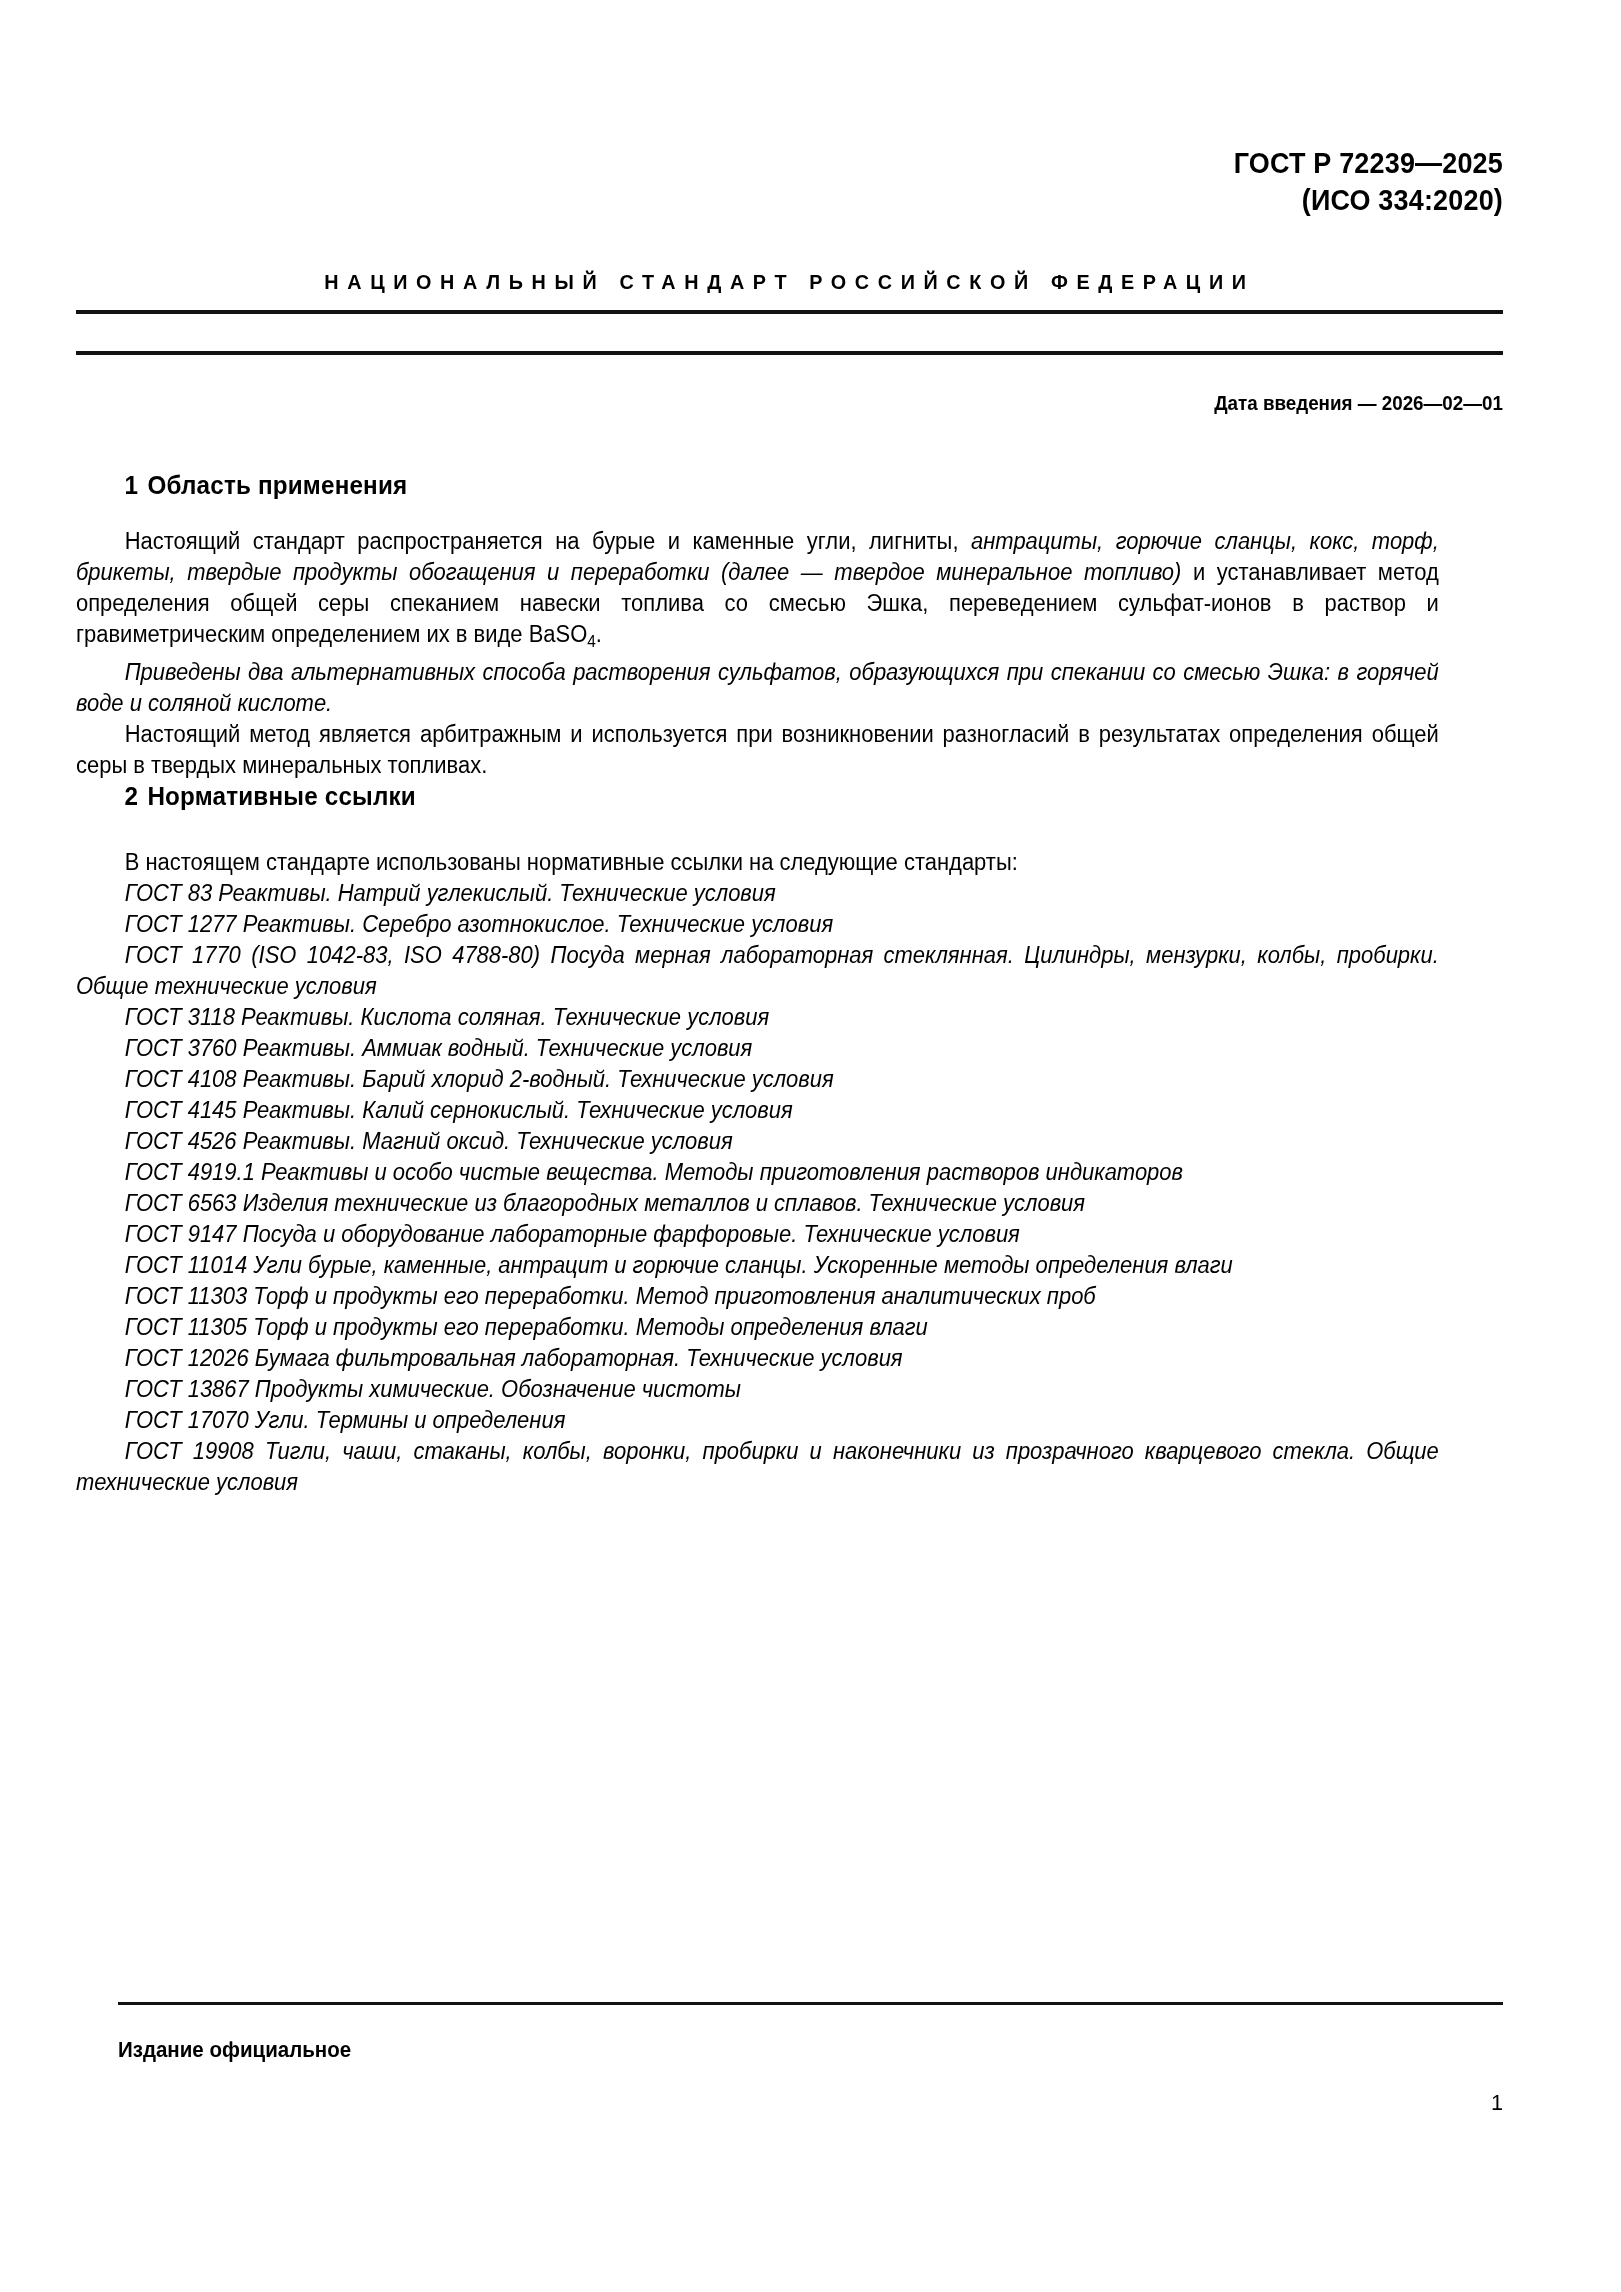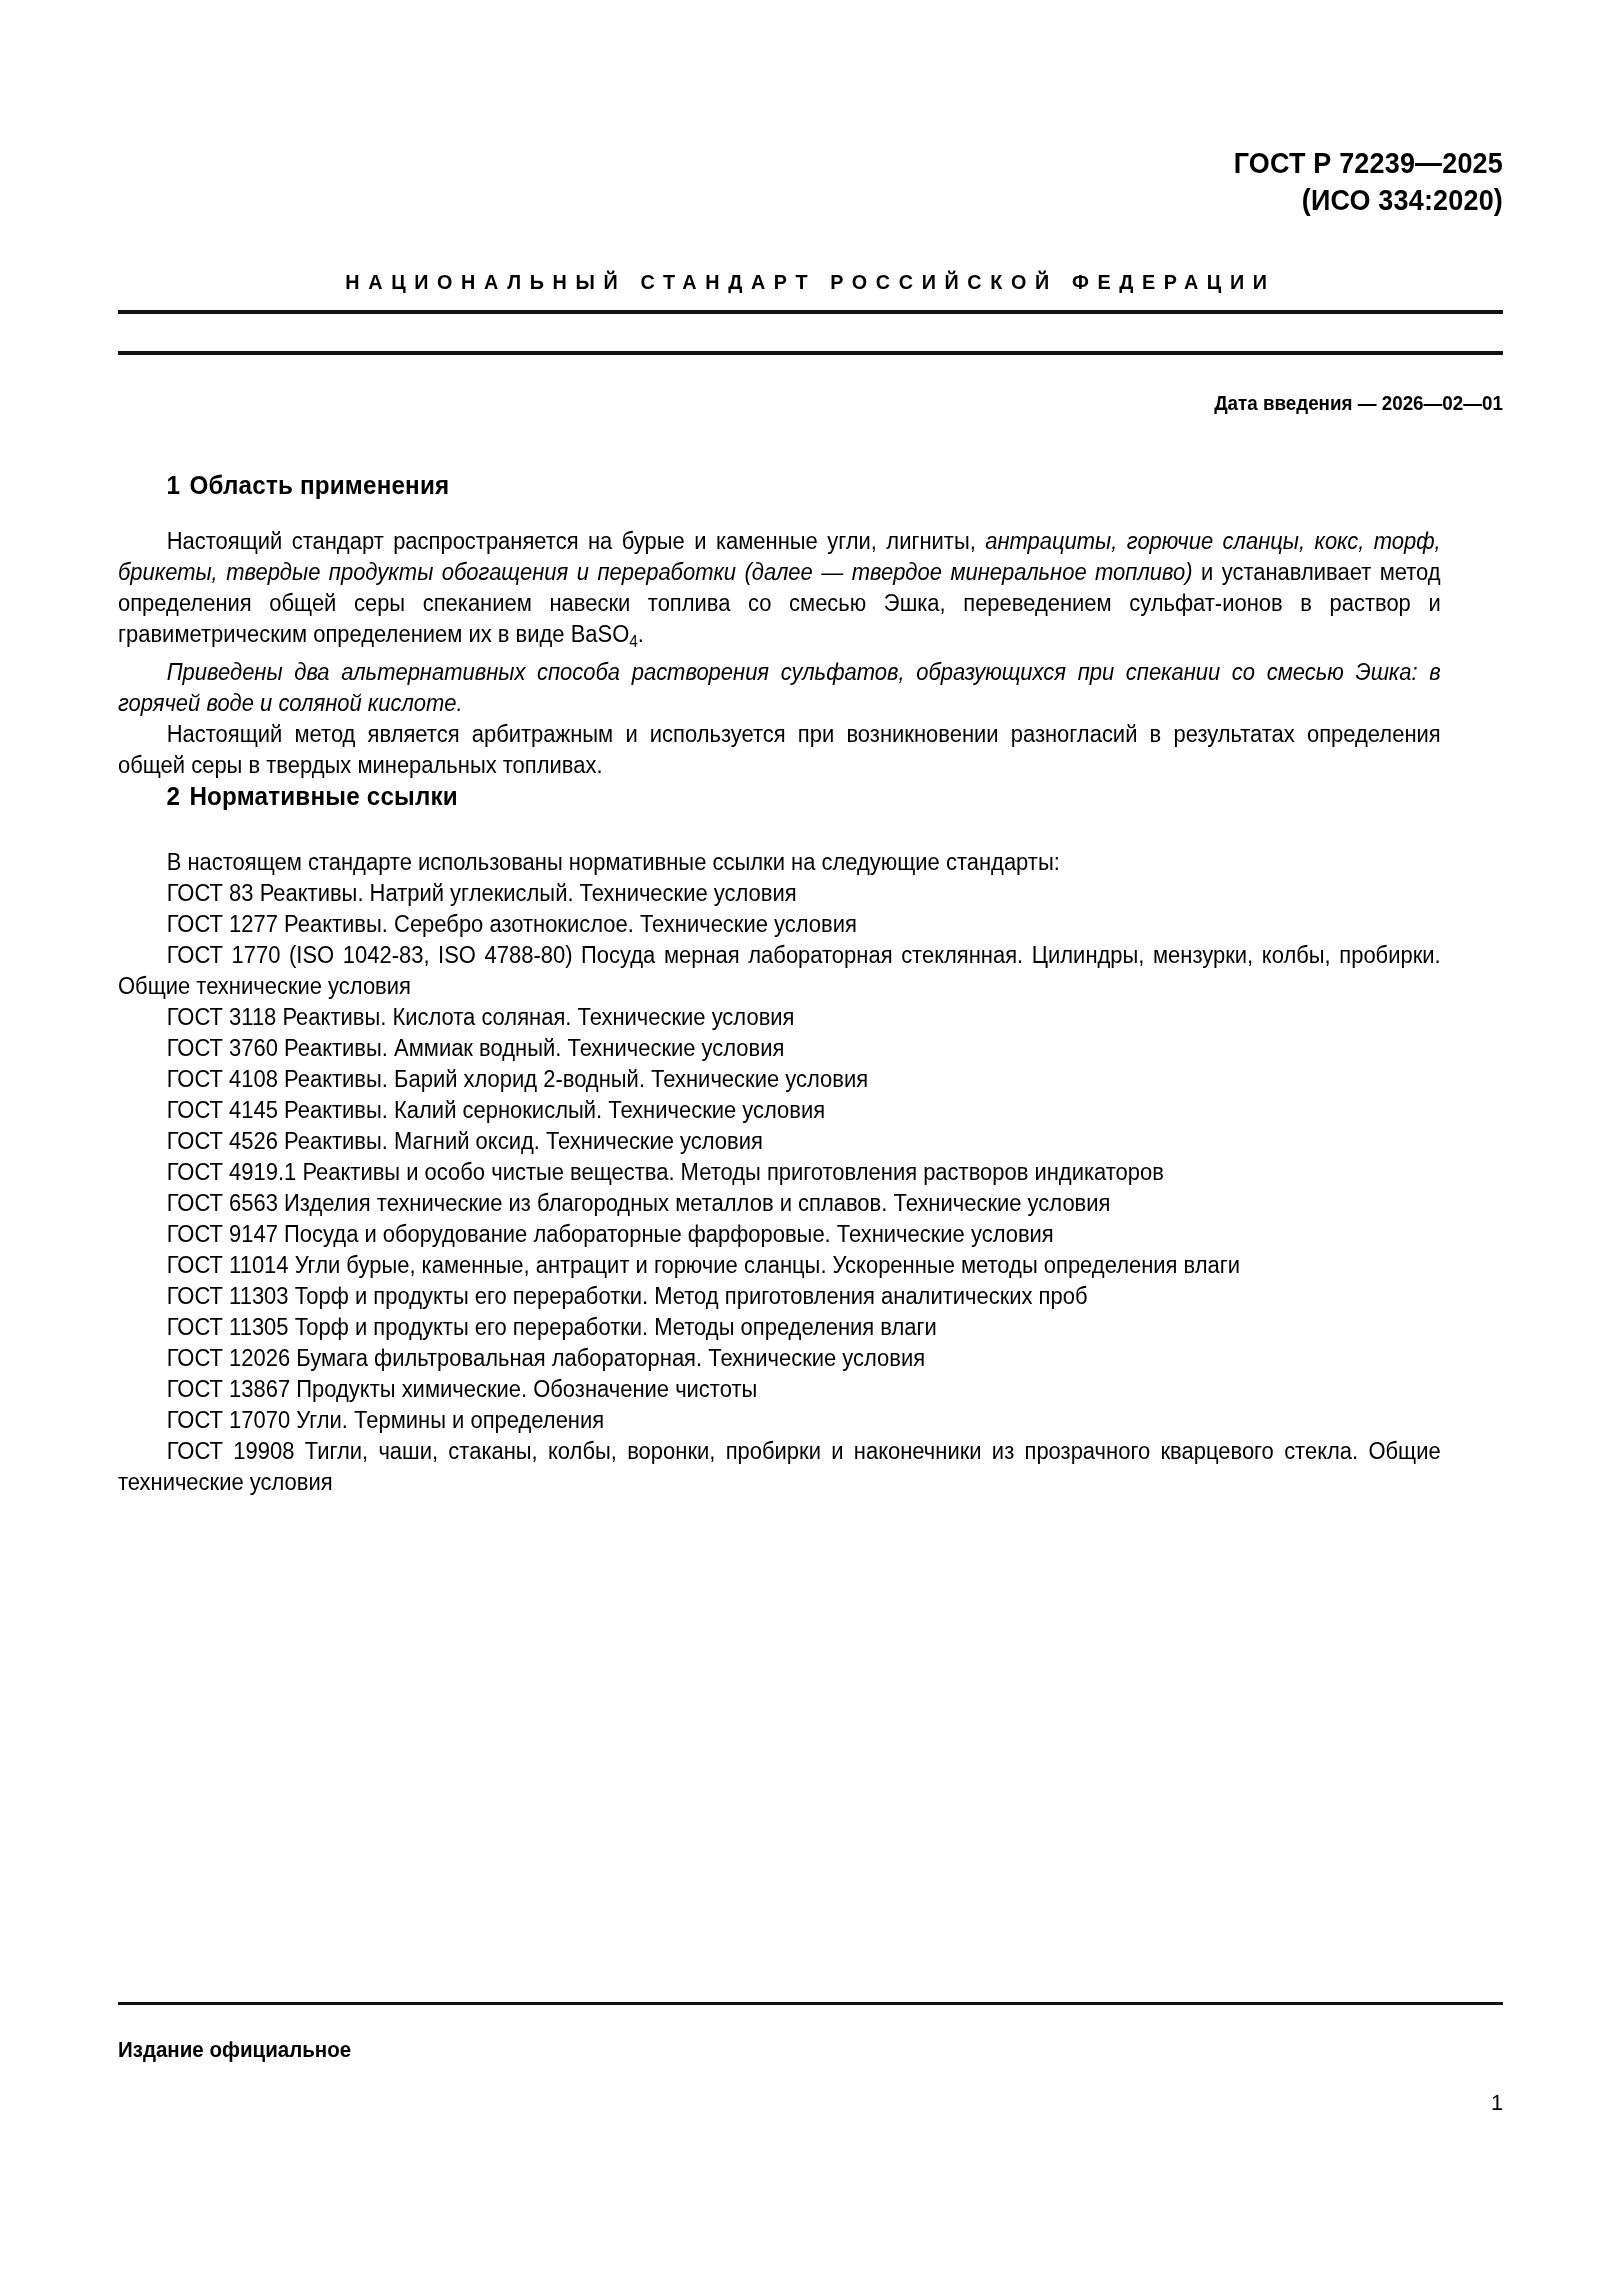--- a/index.html
+++ b/index.html
@@ -15,21 +15,21 @@
     position: relative;
     overflow: hidden;
   }
 
   .page {
     position: absolute;
     left: 0; top: 0;
     width: 1621px;
     height: 2293px;
     box-sizing: border-box;
-    padding: 0 118px 0 118px;
+    padding: 0 118px 0 76px;
   }
 
   
   .std-designation {
     margin-top: 145px;
     text-align: right;
     font-weight: bold;
     font-size: 29px;
     line-height: 1.28;
     letter-spacing: 0.2px;
@@ -122,20 +122,21 @@
   .para i, .para em { font-style: italic; }
 
   .sec1-body { margin-top: 25.5px; }
   .sec2-heading { margin-top: 55px; }
   .sec2-intro { margin-top: 35px; }
 
   .ref-list {
     margin: 0;
     padding: 0;
     list-style: none;
+    font-style: italic;
   }
   .ref-list li {
     margin: 0;
     text-indent: 51px;
     text-align: justify;
     text-justify: inter-word;
     transform: scaleX(0.955);
     transform-origin: left center;
   }
   .ref-list li.wide { text-align: justify; }

